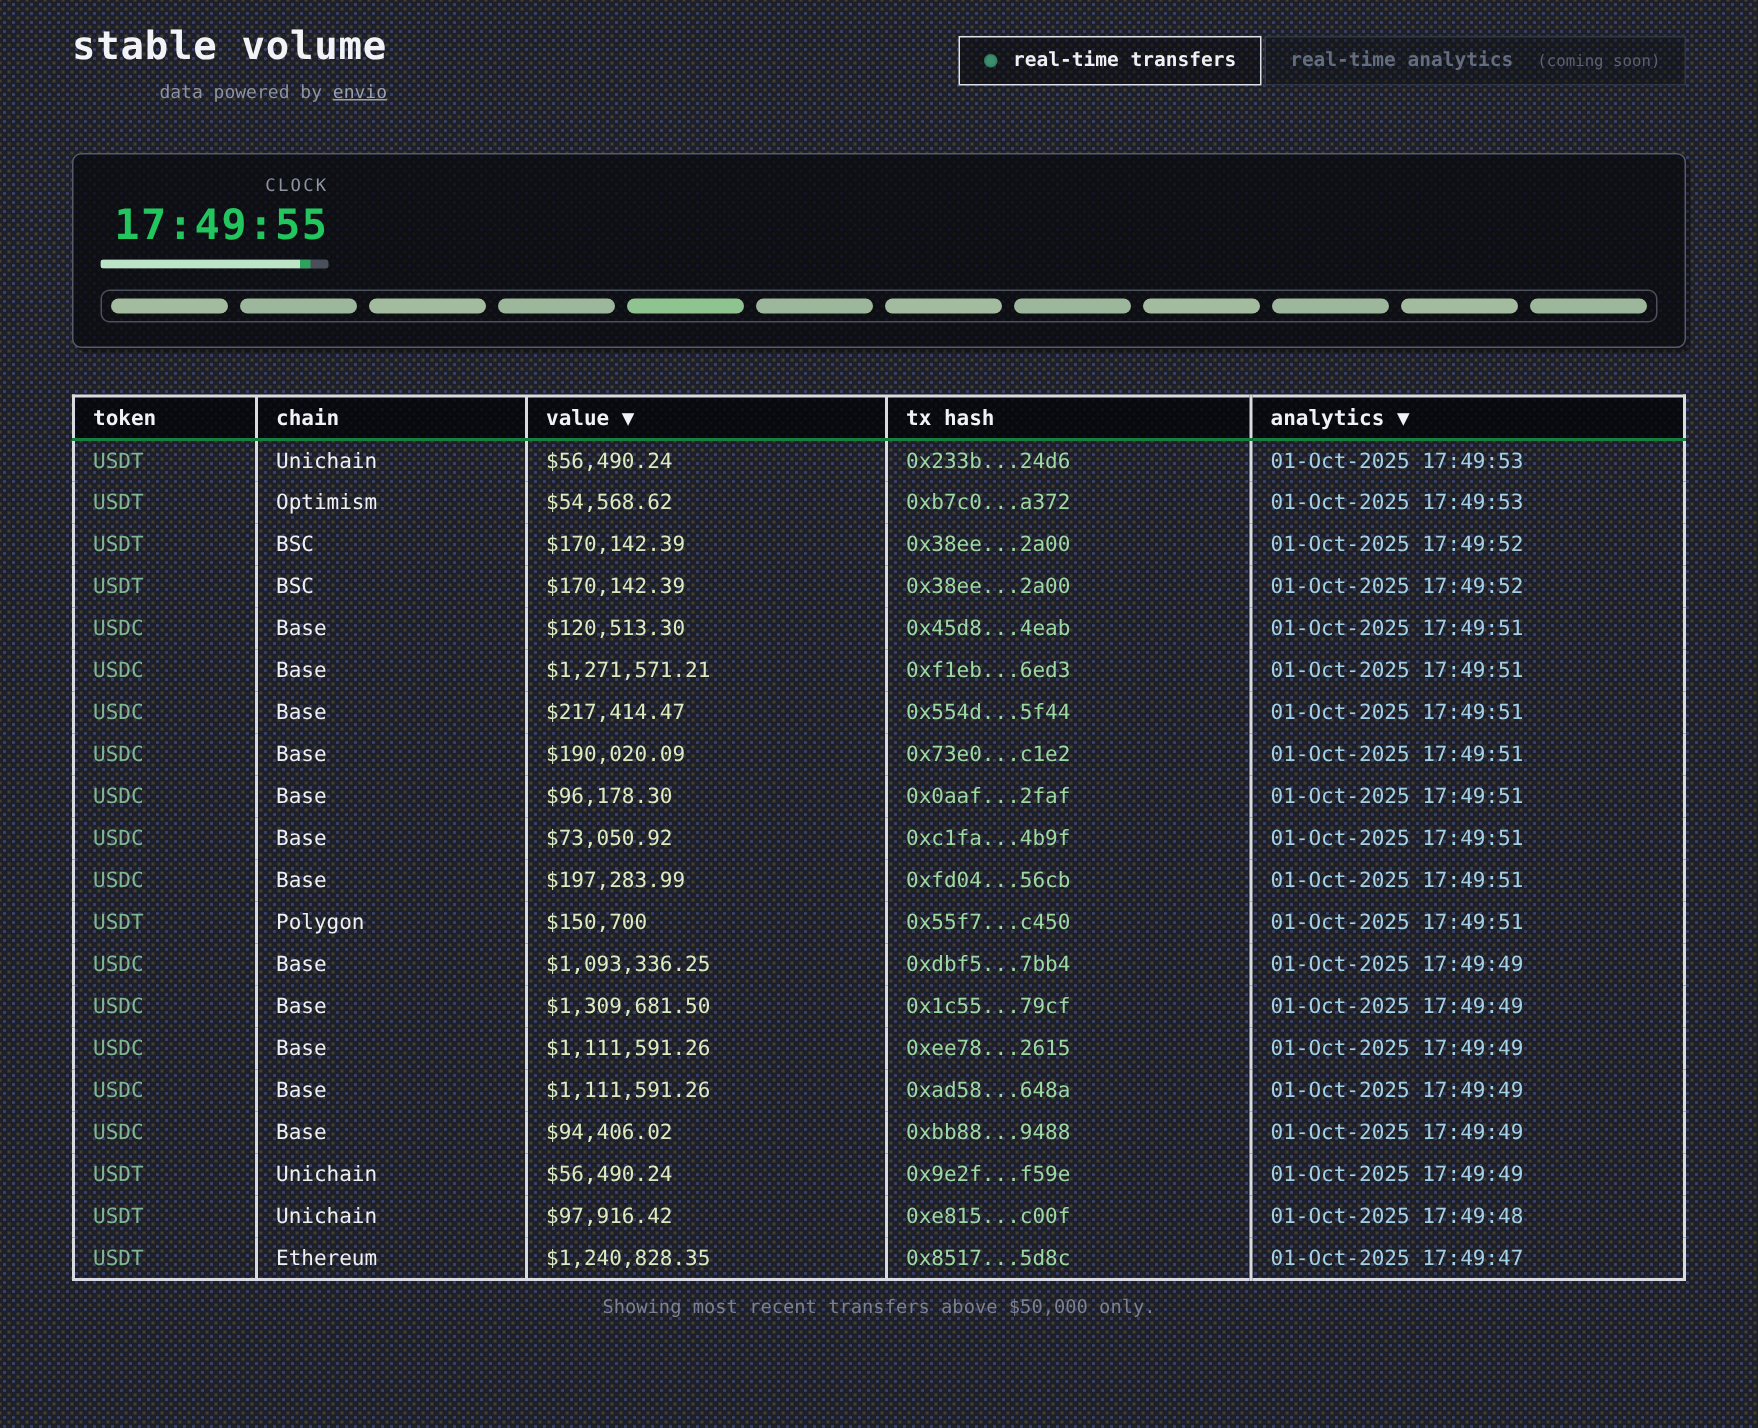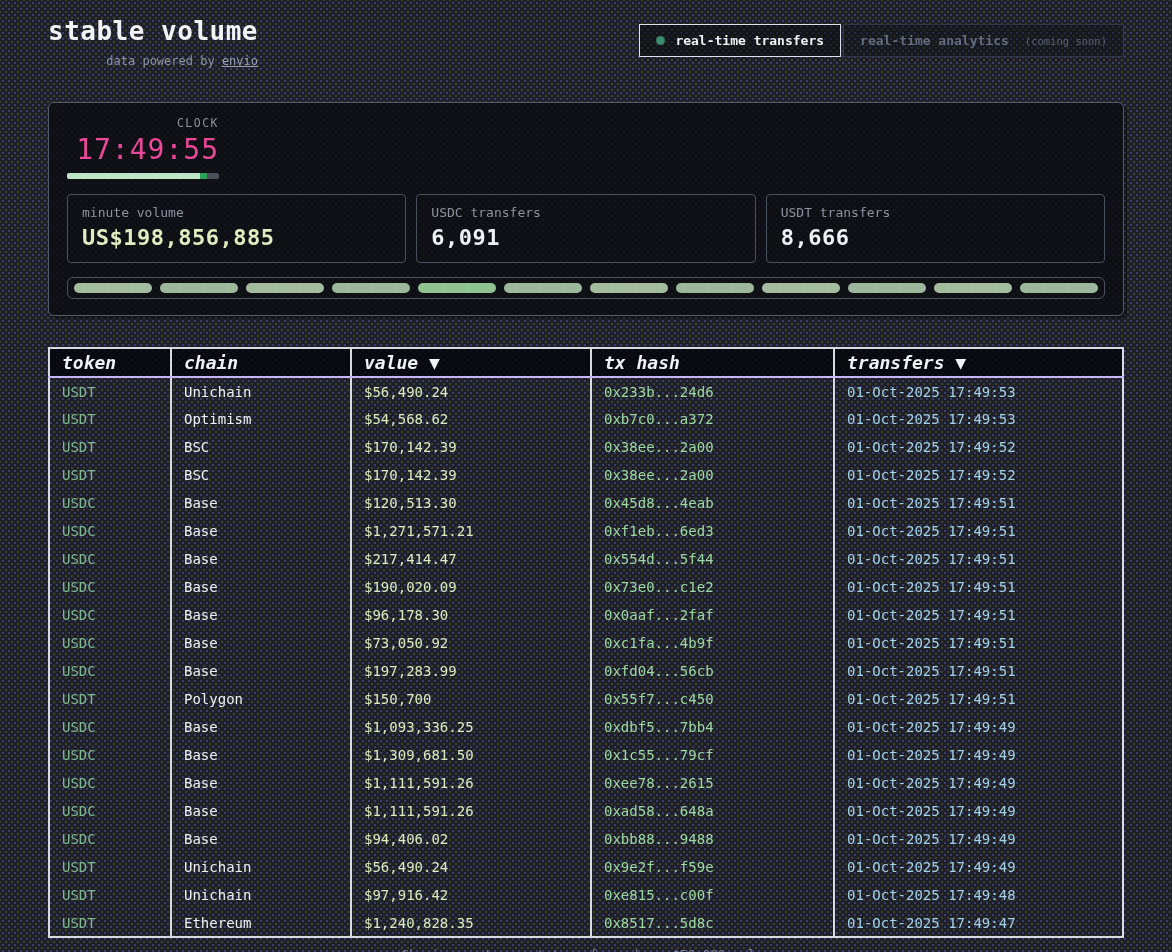--- a/index.html
+++ b/index.html
@@ -34,21 +34,21 @@
   
   .minute-panel { margin-top: 34px; border: 1px solid #555b68; border-radius: 6px;
                   background: rgba(9,10,14,0.78); padding: 13px 18px 16px;
                   box-shadow: 3px 3px 0 rgba(0,0,0,0.35); }
   .panel-top { display: flex; justify-content: space-between; }
   .eyebrow { font-size: 11.5px; letter-spacing: 1.5px; color: #8d93a1; }
   .count-line { margin-top: 7px; }
   .count, .count-word { font-size: 27px; font-weight: bold; color: #f2f3f6; letter-spacing: 1px; }
   .rate { font-size: 13px; color: #9aa0ad; font-weight: bold; margin-left: 8px; }
   .clock-block { text-align: right; }
-  .clock { font-size: 28px; font-weight: normal; color: #ec4899; margin-top: 3px; letter-spacing: 1px; }
+  .clock { font-size: 28px; font-weight: bold; color: #22c55e; margin-top: 3px; letter-spacing: 1px; }
   .clock-bar { margin-top: 7px; margin-left: auto; width: 152px; height: 6px;
                background: #4a4f5a; border-radius: 2px; overflow: hidden; }
   .clock-fill { height: 100%;
                 background: linear-gradient(to right, #bce4c6 0%, #bce4c6 95%, #2ea25c 95%, #2ea25c 100%); }
 
   .stats { display: flex; gap: 10px; margin-top: 15px; }
   .stat-card { flex: 1; border: 1px solid #4a505d; border-radius: 4px; padding: 10px 14px 12px; }
   .stat-label { font-size: 13px; color: #8d93a1; }
   .stat-value { font-size: 22px; font-weight: bold; color: #eef0f3; margin-top: 5px; letter-spacing: 0.5px; }
   .stat-value.volume { color: #dfedc0; }
@@ -58,22 +58,22 @@
   .segment { flex: 1; height: 10px; border-radius: 5px; background: #a3bb9e; }
   .segment:nth-child(even) { background: #9cb79b; }
   .segment:nth-child(5) { background: #8fc491; }
 
   
   .transfers { width: 100%; margin-top: 31px; border-collapse: collapse;
                border: 2px solid #d8dbe1; }
   .transfers th, .transfers td { border-left: 2px solid #d8dbe1; padding: 0 12px;
                text-align: left; white-space: nowrap; }
   .transfers th:first-child, .transfers td:first-child { border-left: none; }
-  .transfers thead th { background: rgba(4,5,9,0.82); border-bottom: 2px solid #c4b5fd;
-               font-size: 18px; font-weight: bold; color: #f0f2f5; height: 29px; font-style: italic; }
+  .transfers thead th { background: rgba(4,5,9,0.82); border-bottom: 2px solid #15803d;
+               font-size: 14px; font-weight: bold; color: #f0f2f5; height: 29px; }
   .transfers tbody td { font-size: 14px; height: 28px; }
   td.col-token { color: #7fb892; }
   td.col-chain { color: #eef0f3; }
   td.col-value { color: #dcecc0; }
   td.col-hash  { color: #9dd9a2; cursor: pointer; }
   td.col-time  { color: #a3d2e8; }
 
   .footer-note { margin-top: 9px; text-align: center; font-size: 12.5px; color: #7c8292; }
 </style>
 </head>
@@ -102,34 +102,20 @@
     <div class="panel-top">
       <div class="clock-block">
         <div class="eyebrow">CLOCK</div>
         <div class="clock">17:49:55</div>
         <div class="clock-bar">
           <div class="clock-fill" style="width: 92%;"></div>
         </div>
       </div>
     </div>
 
-    <div class="stats">
-      <div class="stat-card">
-        <div class="stat-label">minute volume</div>
-        <div class="stat-value volume">US$198,856,885</div>
-      </div>
-      <div class="stat-card">
-        <div class="stat-label">USDC transfers</div>
-        <div class="stat-value">6,091</div>
-      </div>
-      <div class="stat-card">
-        <div class="stat-label">USDT transfers</div>
-        <div class="stat-value">8,666</div>
-      </div>
-    </div>
 
     <div class="segments">
         <div class="segment"></div>
         <div class="segment"></div>
         <div class="segment"></div>
         <div class="segment"></div>
         <div class="segment"></div>
         <div class="segment"></div>
         <div class="segment"></div>
         <div class="segment"></div>
@@ -147,21 +133,21 @@
         <col style="width:240px">
         <col style="width:243px">
         <col>
     </colgroup>
     <thead>
       <tr>
         <th>token</th>
         <th>chain</th>
         <th>value ▼</th>
         <th>tx hash</th>
-        <th>transfers ▼</th>
+        <th>analytics ▼</th>
       </tr>
     </thead>
     <tbody>
         <tr>
           <td class="col-token">USDT</td>
           <td class="col-chain">Unichain</td>
           <td class="col-value">$56,490.24</td>
           <td class="col-hash">0x233b...24d6</td>
           <td class="col-time">01-Oct-2025 17:49:53</td>
         </tr>

